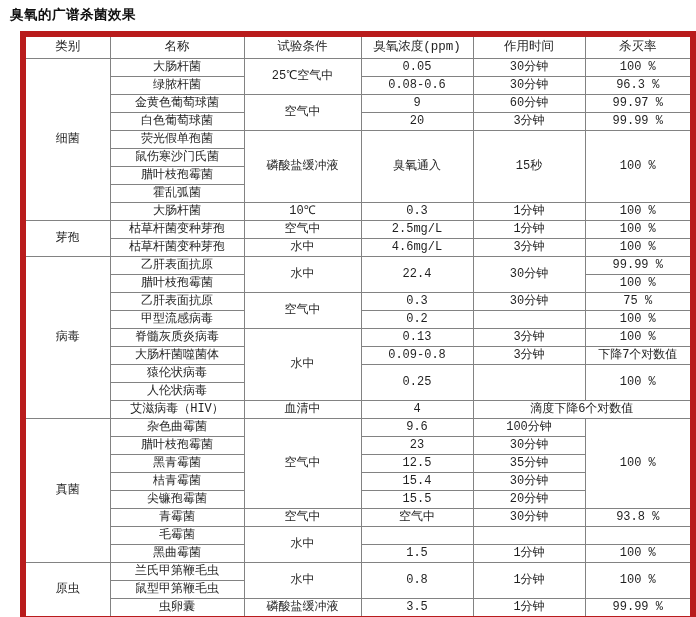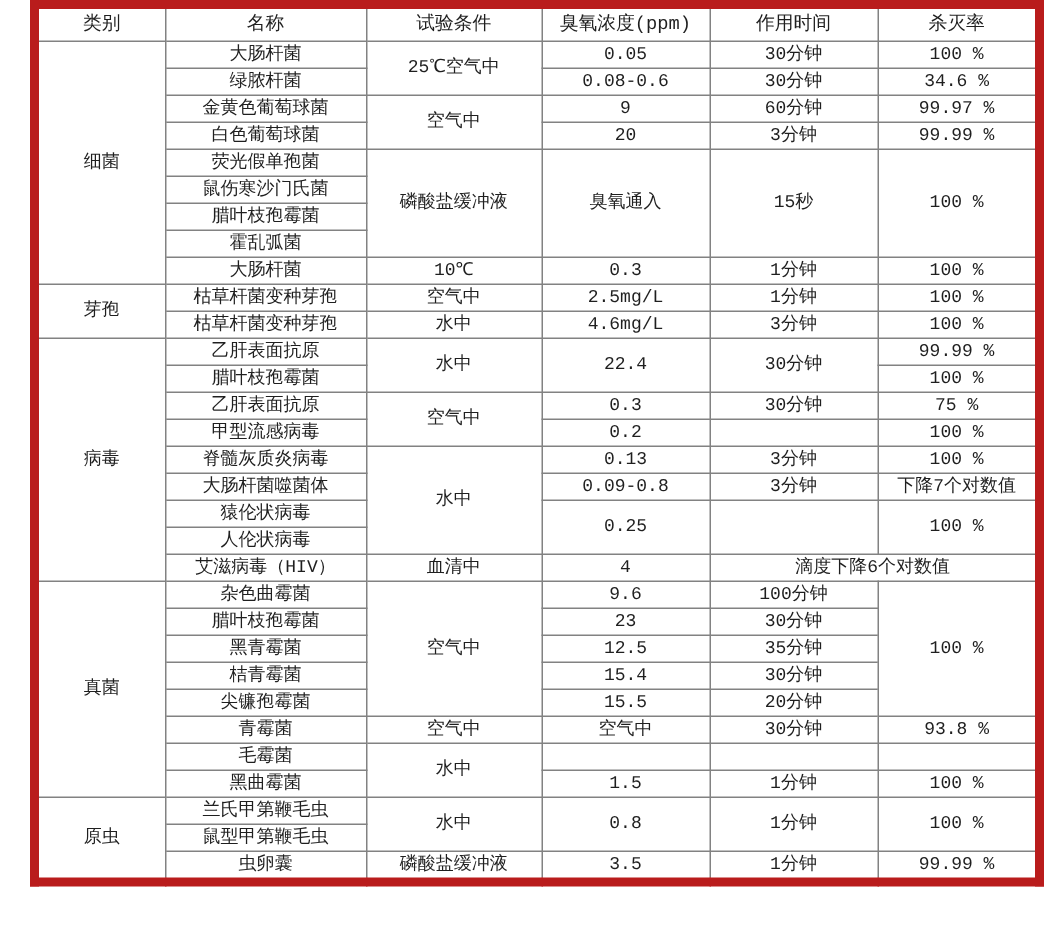--- a/index.html
+++ b/index.html
@@ -56,20 +56,21 @@
   col.c1 { width: 134px; }
   col.c2 { width: 117px; }
   col.c3 { width: 112px; }
   col.c4 { width: 112px; }
   col.c5 { width: 108px; }
 </style>
 </head>
 <body>
 
 <div class="page">
+  <h1 class="doc-title">臭氧的广谱杀菌效果</h1>
   <table class="ozone-table">
     <colgroup>
       <col class="c0">
         <col class="c1">
         <col class="c2">
         <col class="c3">
         <col class="c4">
         <col class="c5">
     </colgroup>
     <thead>
@@ -88,21 +89,21 @@
           <td>大肠杆菌</td>
           <td rowspan="2">25℃空气中</td>
           <td>0.05</td>
           <td>30分钟</td>
           <td>100 %</td>
         </tr>
         <tr>
           <td>绿脓杆菌</td>
           <td>0.08-0.6</td>
           <td>30分钟</td>
-          <td>34.6 %</td>
+          <td>96.3 %</td>
         </tr>
         <tr>
           <td>金黄色葡萄球菌</td>
           <td rowspan="2">空气中</td>
           <td>9</td>
           <td>60分钟</td>
           <td>99.97 %</td>
         </tr>
         <tr>
           <td>白色葡萄球菌</td>

